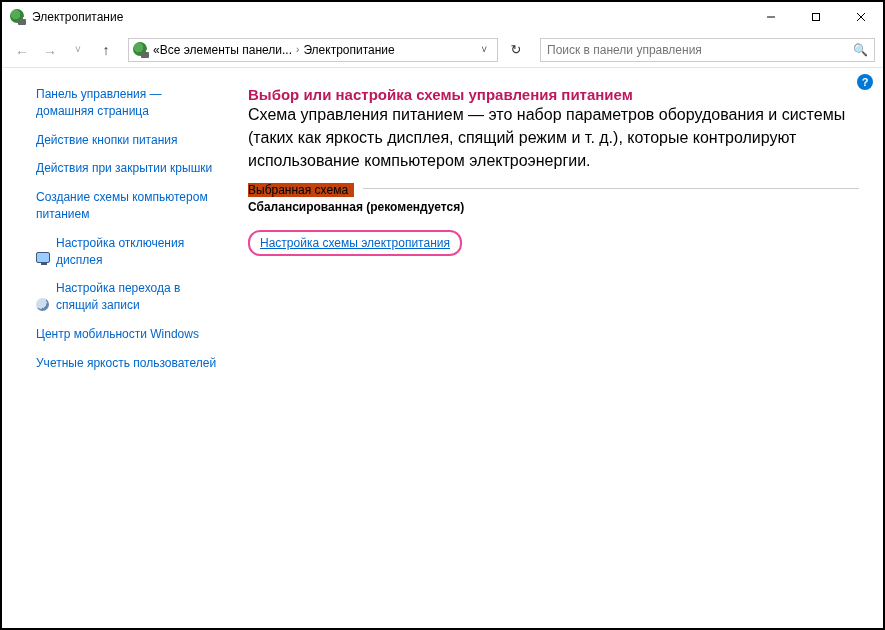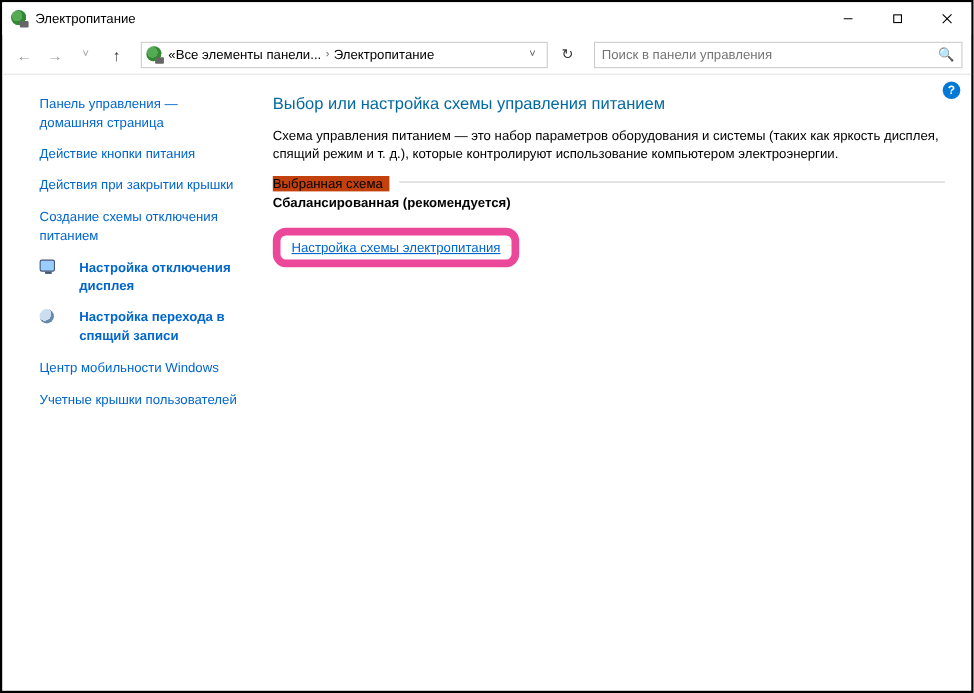--- a/index.html
+++ b/index.html
@@ -89,41 +89,40 @@
 }
 .sidebar a, .sidebar .lnk {
   color: #0066cc;
   font-size: 12px;
   text-decoration: none;
   line-height: 1.4;
   display: block;
   margin-bottom: 12px;
   cursor: pointer;
 }
-.sidebar .lnk-row { display: flex; align-items: flex-start; gap: 20px; margin-bottom: 12px; font-weight: bold; }
+.sidebar .lnk-row { display: flex; align-items: flex-end; gap: 4px; margin-bottom: 12px; }
 .sidebar .lnk-row .lnk-icon { width: 16px; height: 16px; flex-shrink: 0; margin-top: 1px; }
 .sidebar .lnk-row .lnk { margin-bottom: 0; }
 .sidebar .see-also {
   margin-top: auto;
   color: #666;
   font-size: 12px;
   margin-bottom: 10px;
 }
 .main {
   flex: 1;
   padding: 18px 24px 10px 18px;
 }
 .main h1 {
-  color: #0369a1;
+  color: #be185d;
   font-size: 15px;
-  font-weight: 400;
-  margin-bottom: 12px;
+  font-weight: 700;
 }
 .main .desc {
-  font-size: 12px;
+  font-size: 16px;
   line-height: 1.45;
   margin-bottom: 2px;
 }
 .main .more-link {
   color: #0066cc;
   text-decoration: underline;
   font-size: 12px;
   cursor: pointer;
   display: inline-block;
   margin-bottom: 16px;
@@ -147,21 +146,21 @@
   display: flex;
   align-items: flex-start;
   margin-top: 10px;
   gap: 12px;
   flex-direction: column;
 }
 .plan-left { flex: 1; }
 .plan-name { font-weight: bold; font-size: 12px; margin-bottom: 4px; }
 .plan-desc { font-size: 12px; line-height: 1.4; }
 .plan-link-wrap {
-  border: 7px solid #ec4899;
+  border: 2px solid #ec4899;
   border-radius: 12px;
   padding: 4px 10px;
 }
 .plan-link {
   color: #0066cc;
   font-size: 12px;
   text-decoration: underline;
   cursor: pointer;
 }
 
@@ -234,32 +233,32 @@
   </div>
 </div>
 
 <div class="content">
   <div class="help-icon">?</div>
 
   <div class="sidebar">
     <span class="lnk">Панель управления — домашняя страница</span>
     <span class="lnk">Действие кнопки питания</span>
     <span class="lnk">Действия при закрытии крышки</span>
-    <span class="lnk">Создание схемы отключения питанием</span>
+    <span class="lnk">Создание схемы компьютером питанием</span>
     <div class="lnk-row">
       <span class="lnk-icon"><span class="monitor-icon"></span></span>
       <span class="lnk">Настройка отключения дисплея</span>
     </div>
     <div class="lnk-row">
       <span class="lnk-icon"><span class="moon-icon"></span></span>
       <span class="lnk">Настройка перехода в спящий записи</span>
     </div>
 
     <span class="lnk">Центр мобильности Windows</span>
-    <span class="lnk" style="margin-bottom:6px">Учетные крышки пользователей</span>
+    <span class="lnk" style="margin-bottom:6px">Учетные яркость пользователей</span>
   </div>
 
   <div class="main">
     <h1>Выбор или настройка схемы управления питанием</h1>
     <p class="desc">Схема управления питанием — это набор параметров оборудования и системы (таких как яркость дисплея, спящий режим и т. д.), которые контролируют использование компьютером электроэнергии.</p>
 
     <div>
       <span class="fieldset-label">Выбранная схема</span>
       <div class="fieldset-line"></div>
     </div>

